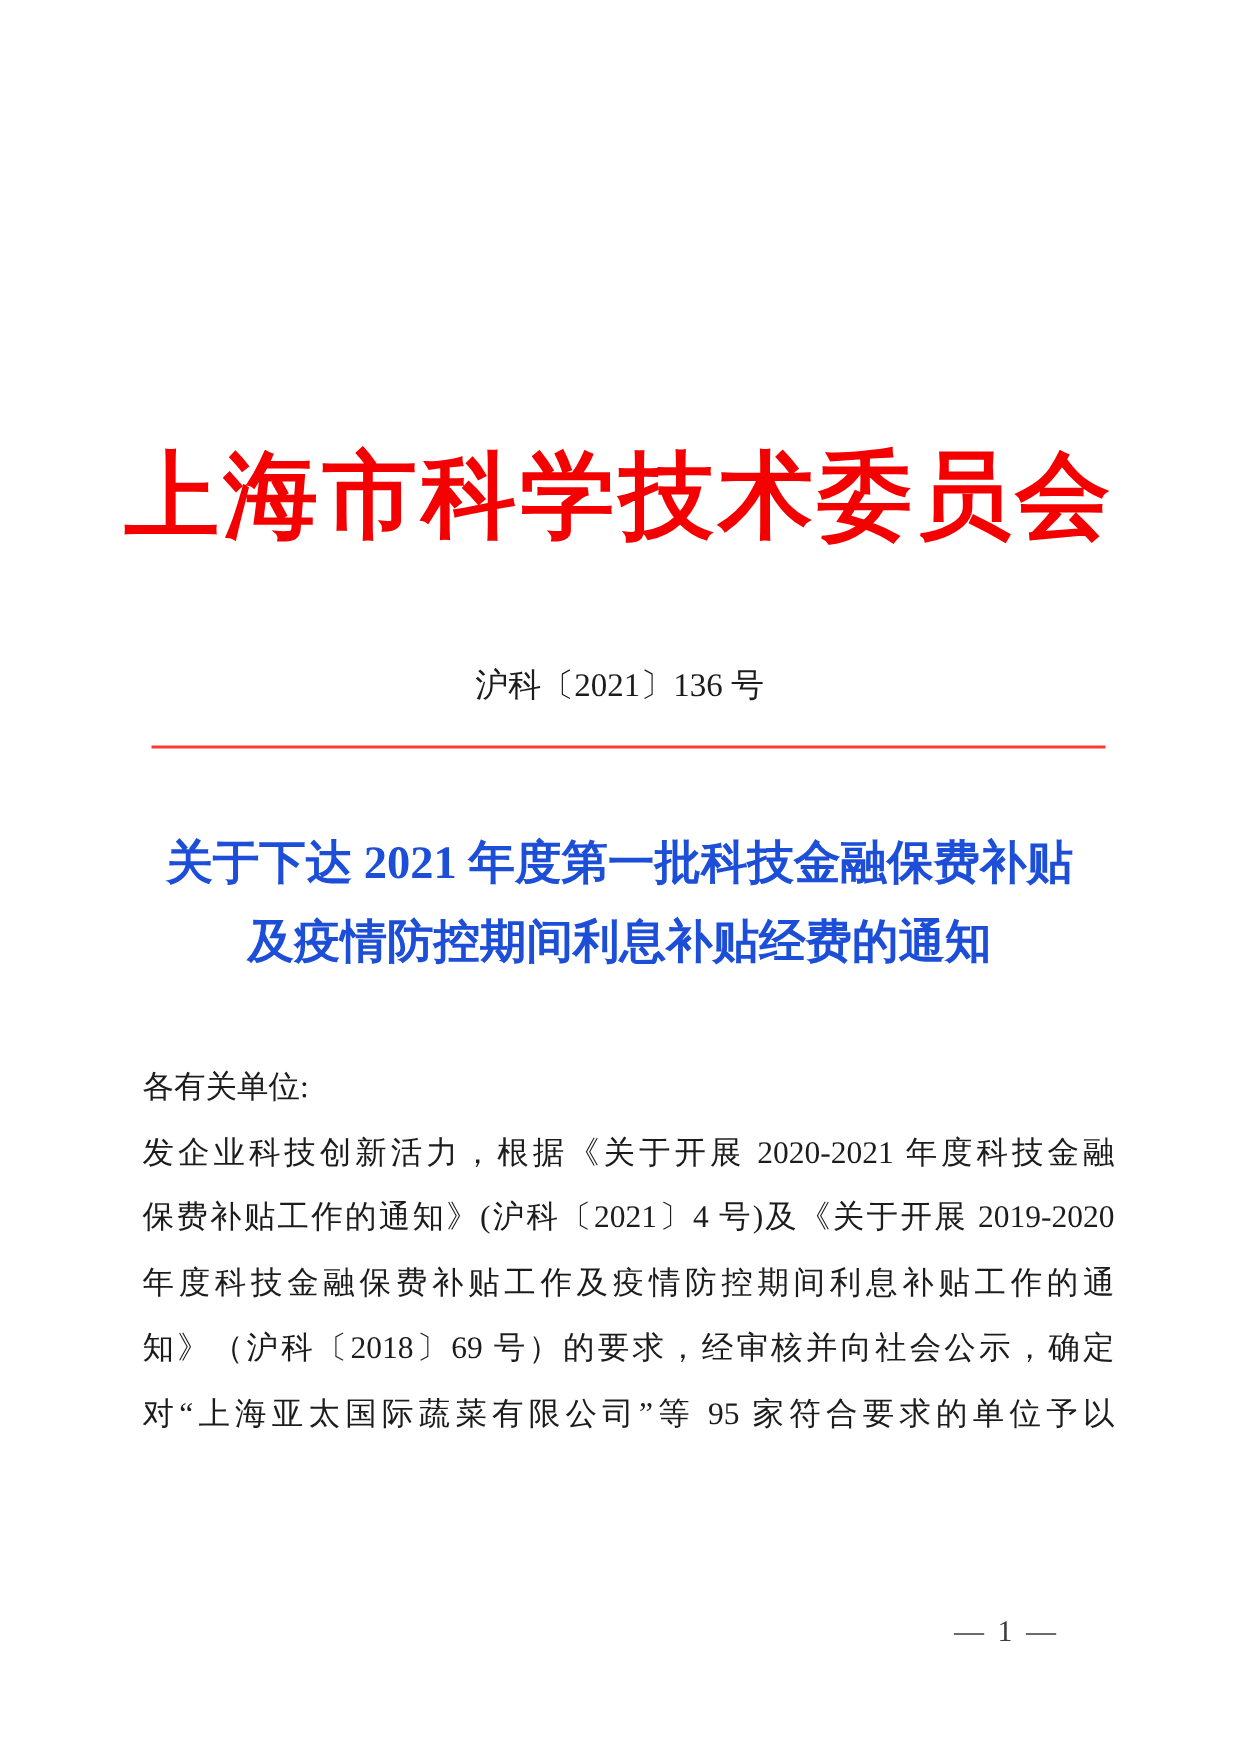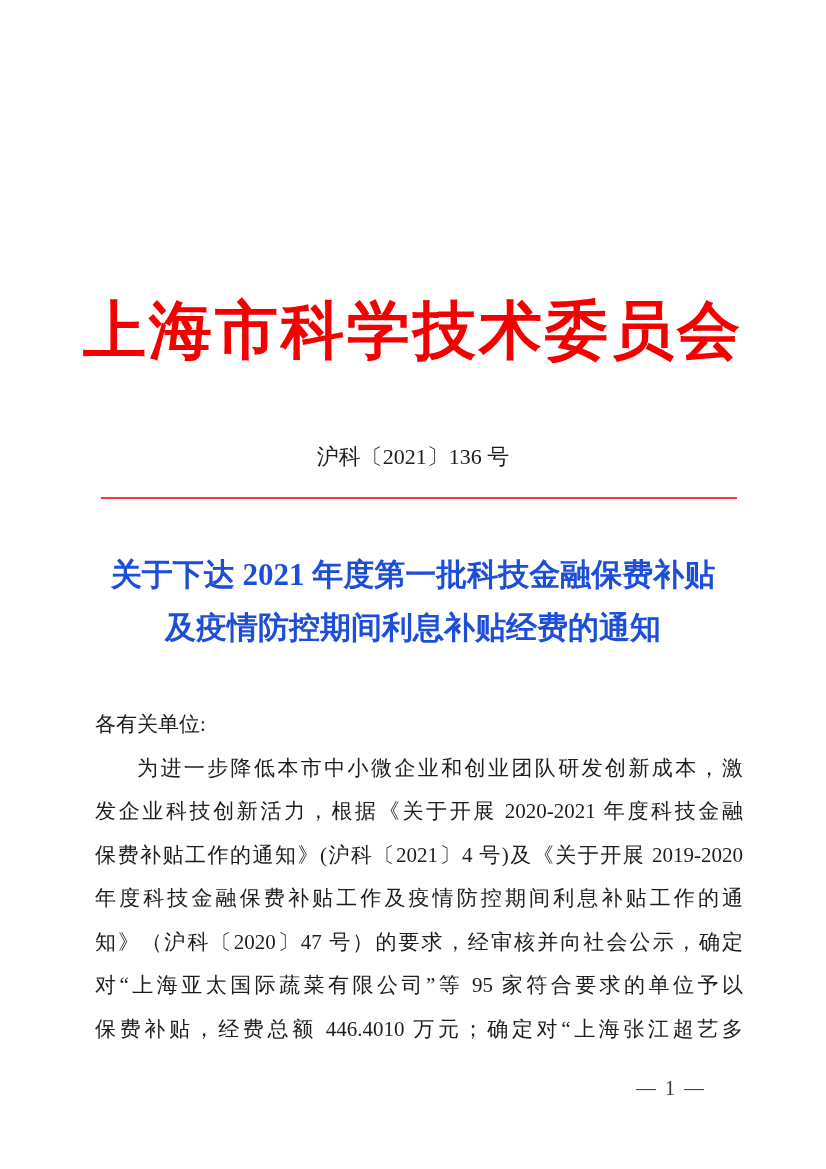--- a/index.html
+++ b/index.html
@@ -101,24 +101,22 @@
 
   <div class="red-line"></div>
 
   <div class="doc-title">
     <div>关于下达 2021 年度第一批科技金融保费补贴</div>
     <div>及疫情防控期间利息补贴经费的通知</div>
   </div>
 
   <div class="body-block">
     <div class="salutation">各有关单位:</div>
-    <div class="body-line indent">为进一步降低本市中小微企业和创业团队研发创新成本，激</div>
     <div class="body-line">发企业科技创新活力，根据《关于开展 2020-2021 年度科技金融</div>
     <div class="body-line">保费补贴工作的通知》(沪科〔2021〕4 号)及《关于开展 2019-2020</div>
     <div class="body-line">年度科技金融保费补贴工作及疫情防控期间利息补贴工作的通</div>
-    <div class="body-line">知》（沪科〔2020〕47 号）的要求，经审核并向社会公示，确定</div>
+    <div class="body-line">知》（沪科〔2018〕69 号）的要求，经审核并向社会公示，确定</div>
     <div class="body-line">对“上海亚太国际蔬菜有限公司”等 95 家符合要求的单位予以</div>
-    <div class="body-line">保费补贴，经费总额 446.4010 万元；确定对“上海张江超艺多</div>
   </div>
 
   <div class="page-number">— 1 —</div>
 
 </div>
 
 </body></html>

